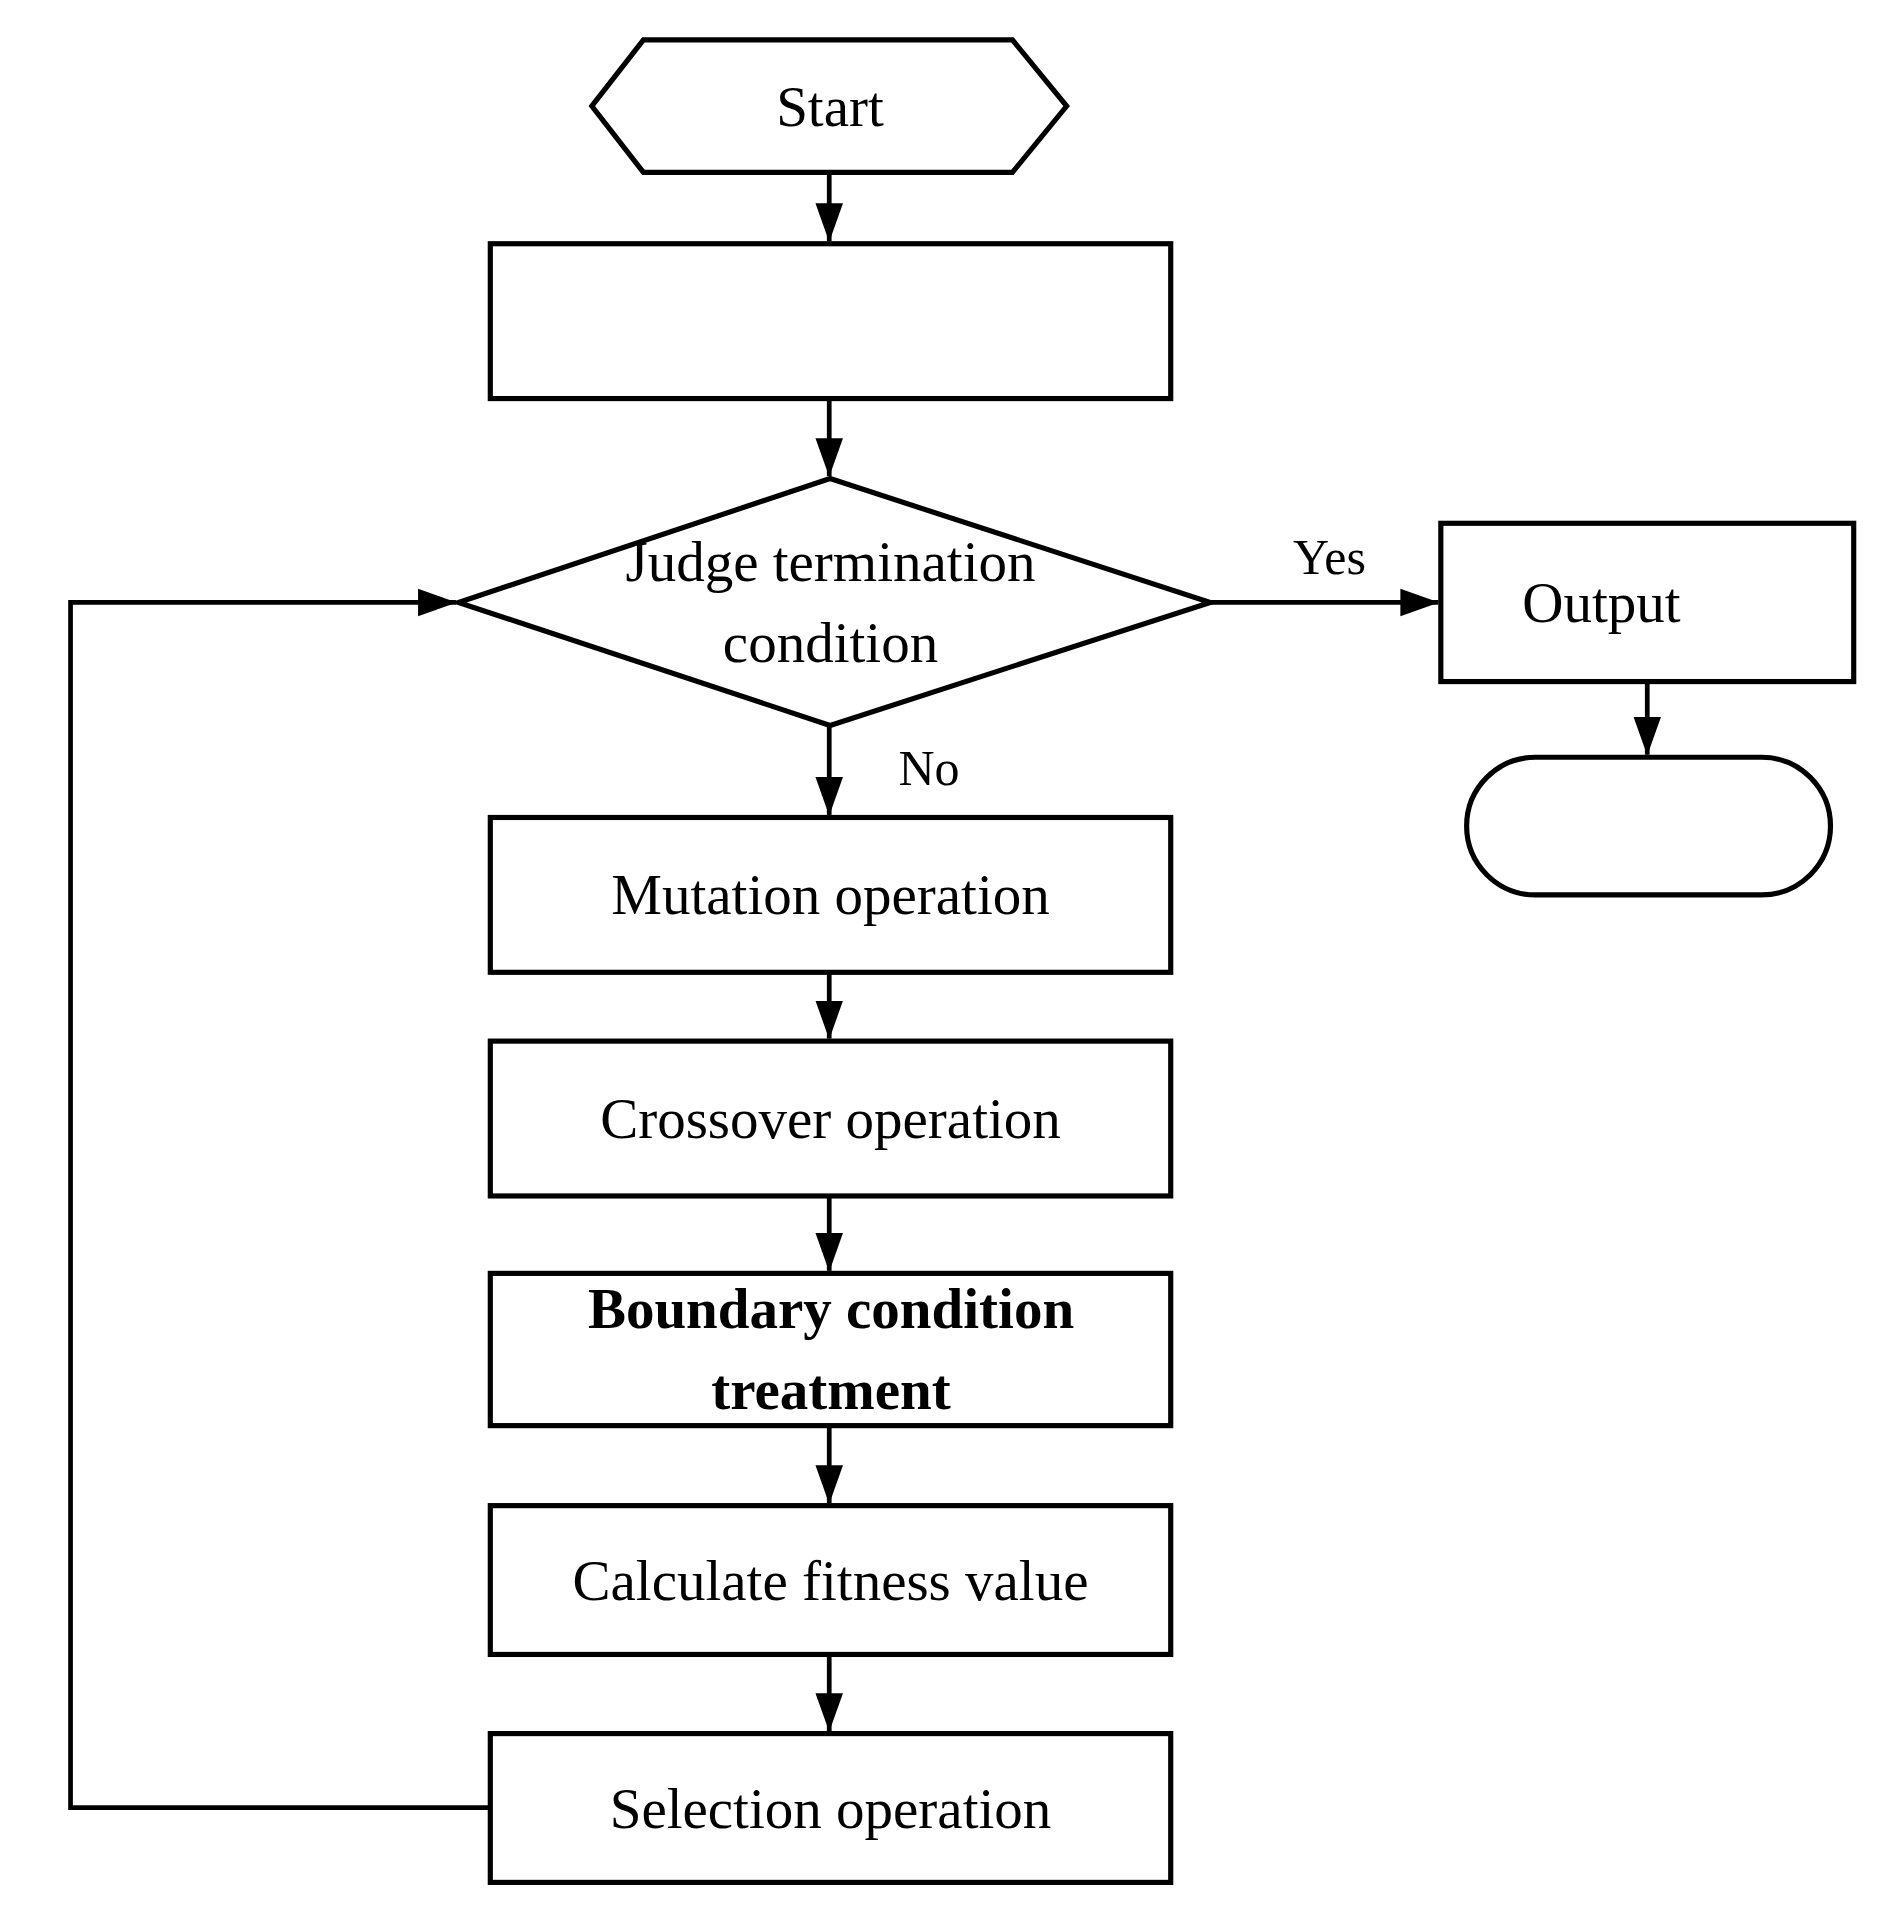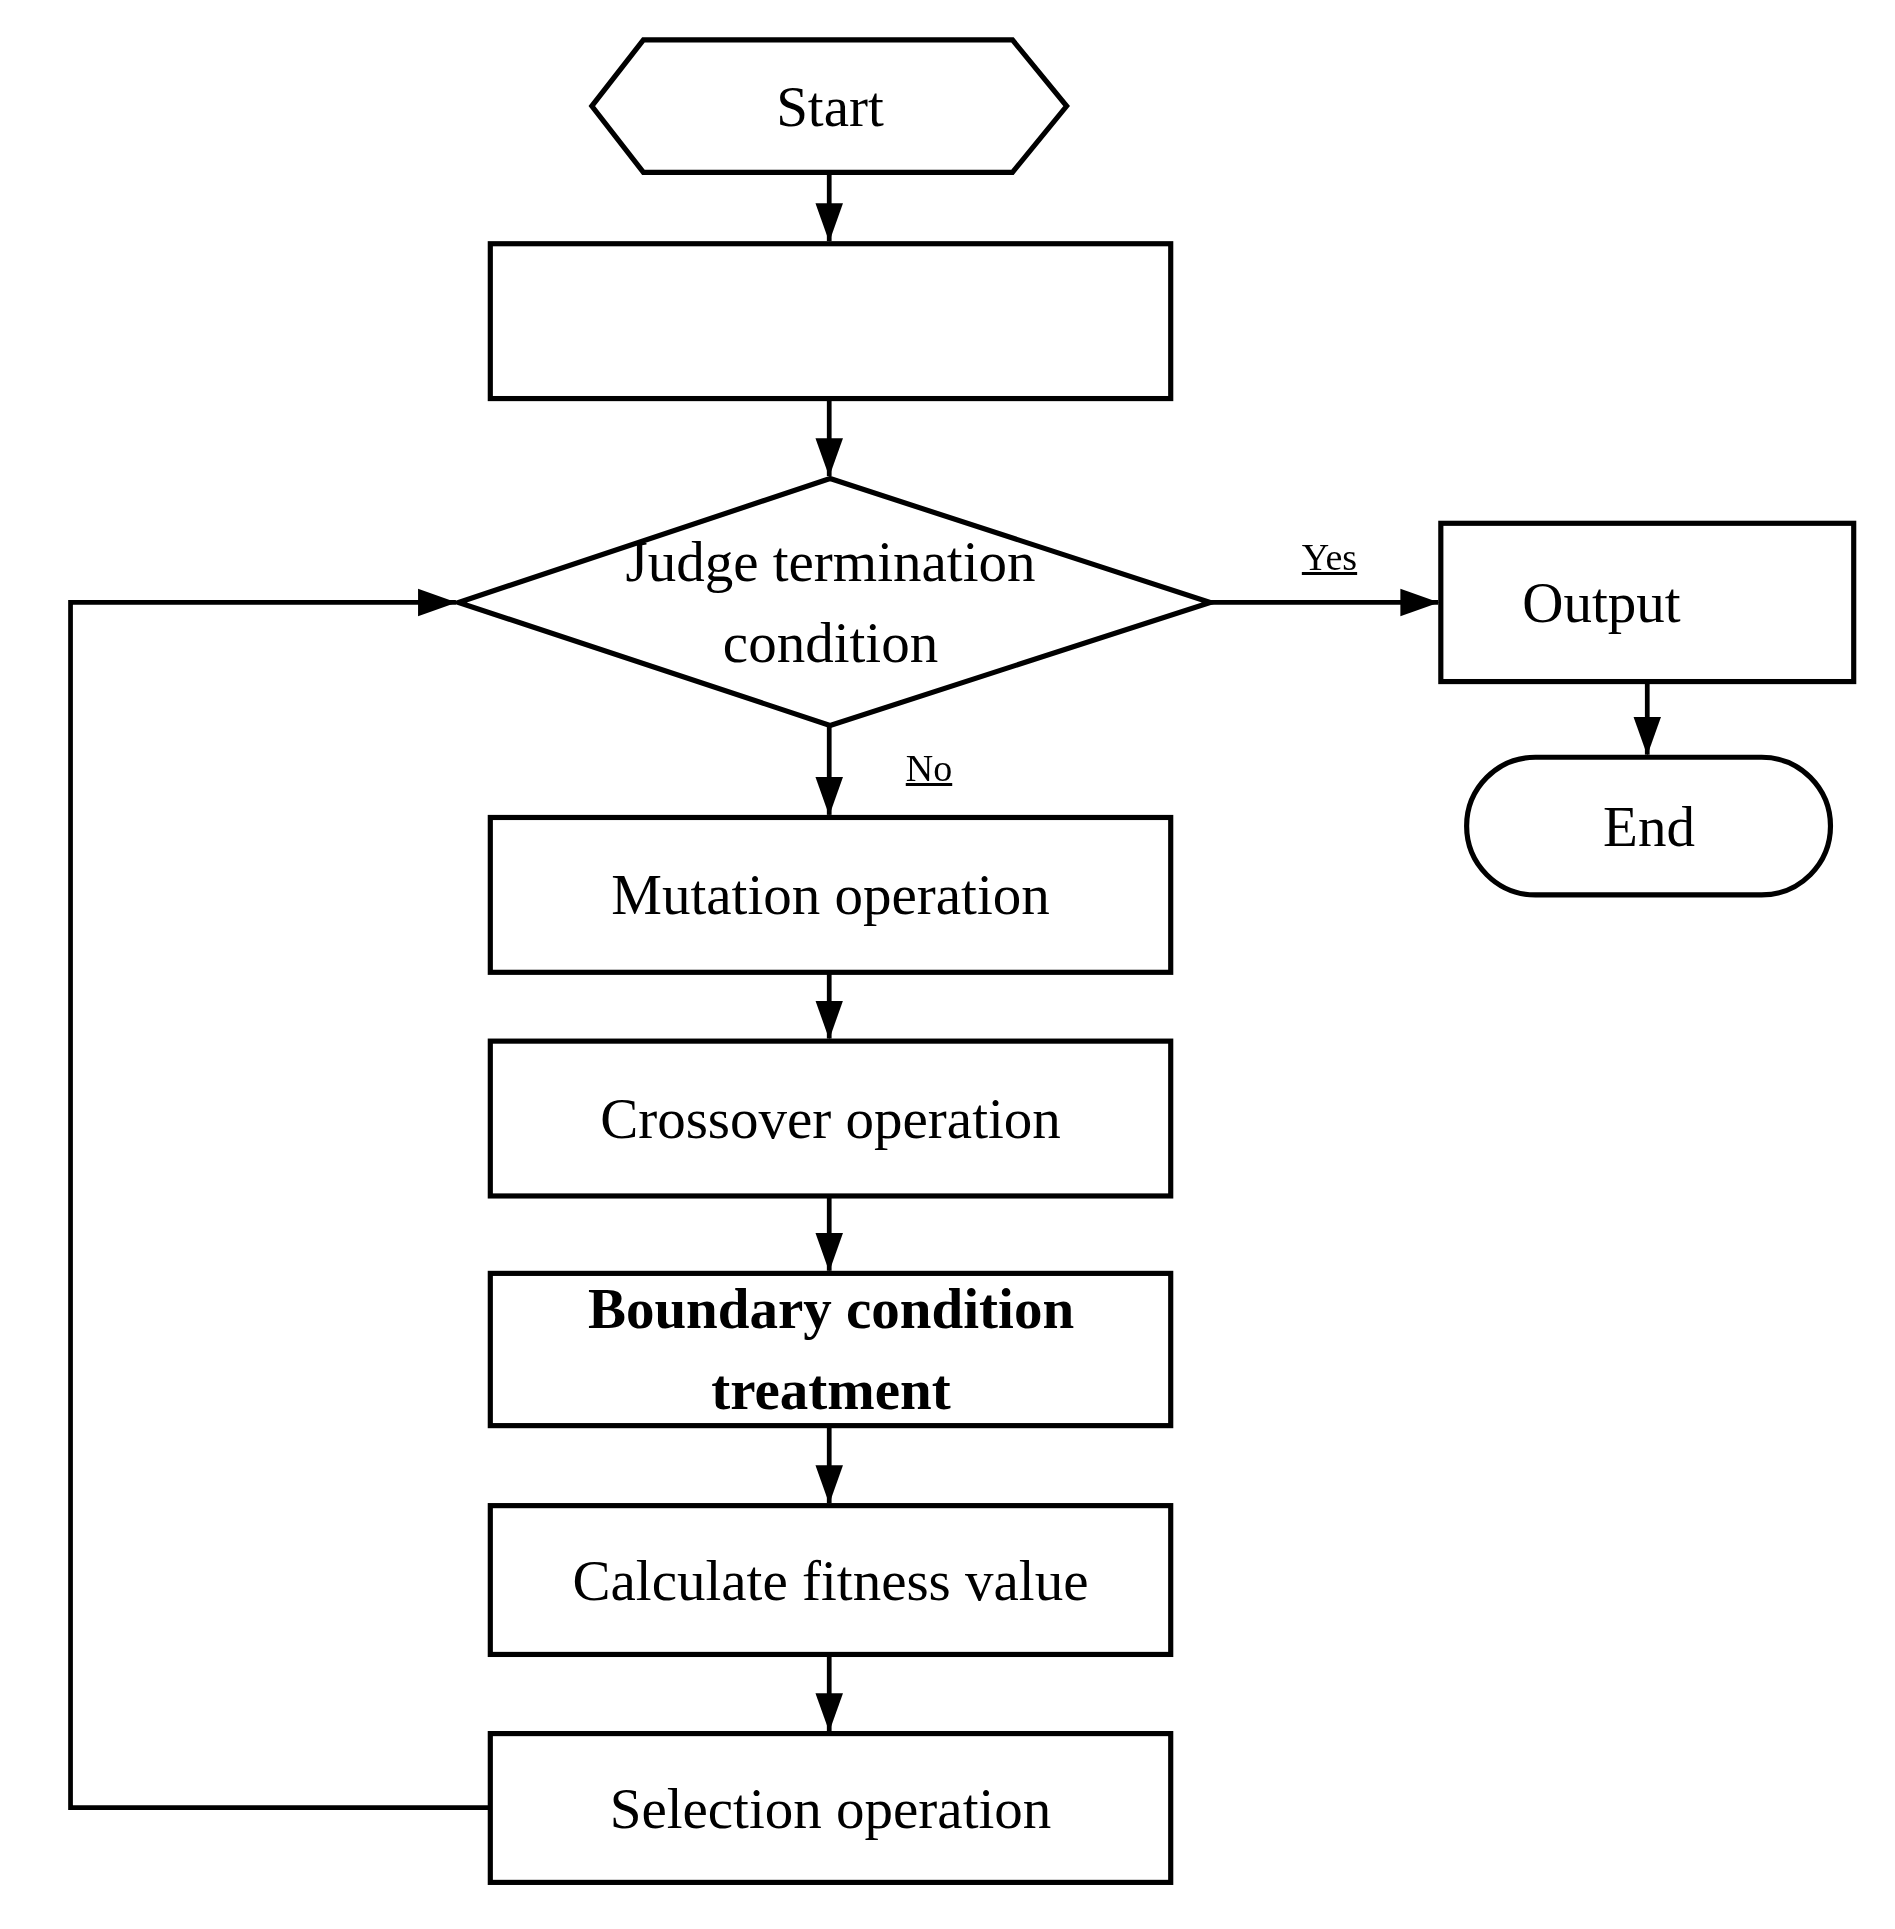--- a/index.html
+++ b/index.html
@@ -26,21 +26,21 @@
     position: absolute;
     display: flex;
     align-items: center;
     justify-content: center;
     text-align: center;
     font-size: 57px;
     line-height: 81px;
     color: var(--text);
   }
   .nowrap { white-space: nowrap; }
-  .branch { font-size: 38px; line-height: 60px; text-decoration: underline; }
+  .branch { font-size: 50px; line-height: 60px; }
 </style>
 </head>
 <body>
 
 <div class="canvas">
 
   <svg width="1895" height="1930" viewBox="0 0 2203 2243">
     <defs>
       <marker id="ah" viewBox="0 0 46 34" refX="44" refY="17" markerWidth="46" markerHeight="34" orient="auto" markerUnits="userSpaceOnUse">
         <path d="M0,1 L45,17 L0,33 Z" fill="#000000"></path>
@@ -79,21 +79,20 @@
     <path class="edge" d="M 570 2101 L 82 2101 L 82 700 L 530 700" marker-end="url(#ah)"></path>
   </svg>
 
   <div class="lbl nowrap" style="left:592px; top:40px; width:476px; height:132px;">Start</div>
 
 
   <div class="lbl" style="left:486px; top:478px; width:551px; height:247px; padding:0 69px;">Judge termination condition</div>
 
   <div class="lbl nowrap" style="left:1395px; top:523px; width:413px; height:158px;">Output</div>
 
-  <div class="lbl nowrap" style="left:1467px; top:757px; width:364px; height:138px;">End</div>
 
   <div class="lbl nowrap" style="left:490px; top:817px; width:681px; height:155px;">Mutation operation</div>
 
   <div class="lbl nowrap" style="left:490px; top:1041px; width:681px; height:155px;">Crossover operation</div>
 
   <div class="lbl" style="left:490px; top:1273px; width:552px; height:152px; padding:0 65px;font-weight:bold;">Boundary condition treatment</div>
 
   <div class="lbl nowrap" style="left:490px; top:1506px; width:681px; height:149px;">Calculate fitness value</div>
 
   <div class="lbl nowrap" style="left:490px; top:1734px; width:681px; height:149px;">Selection operation</div>

